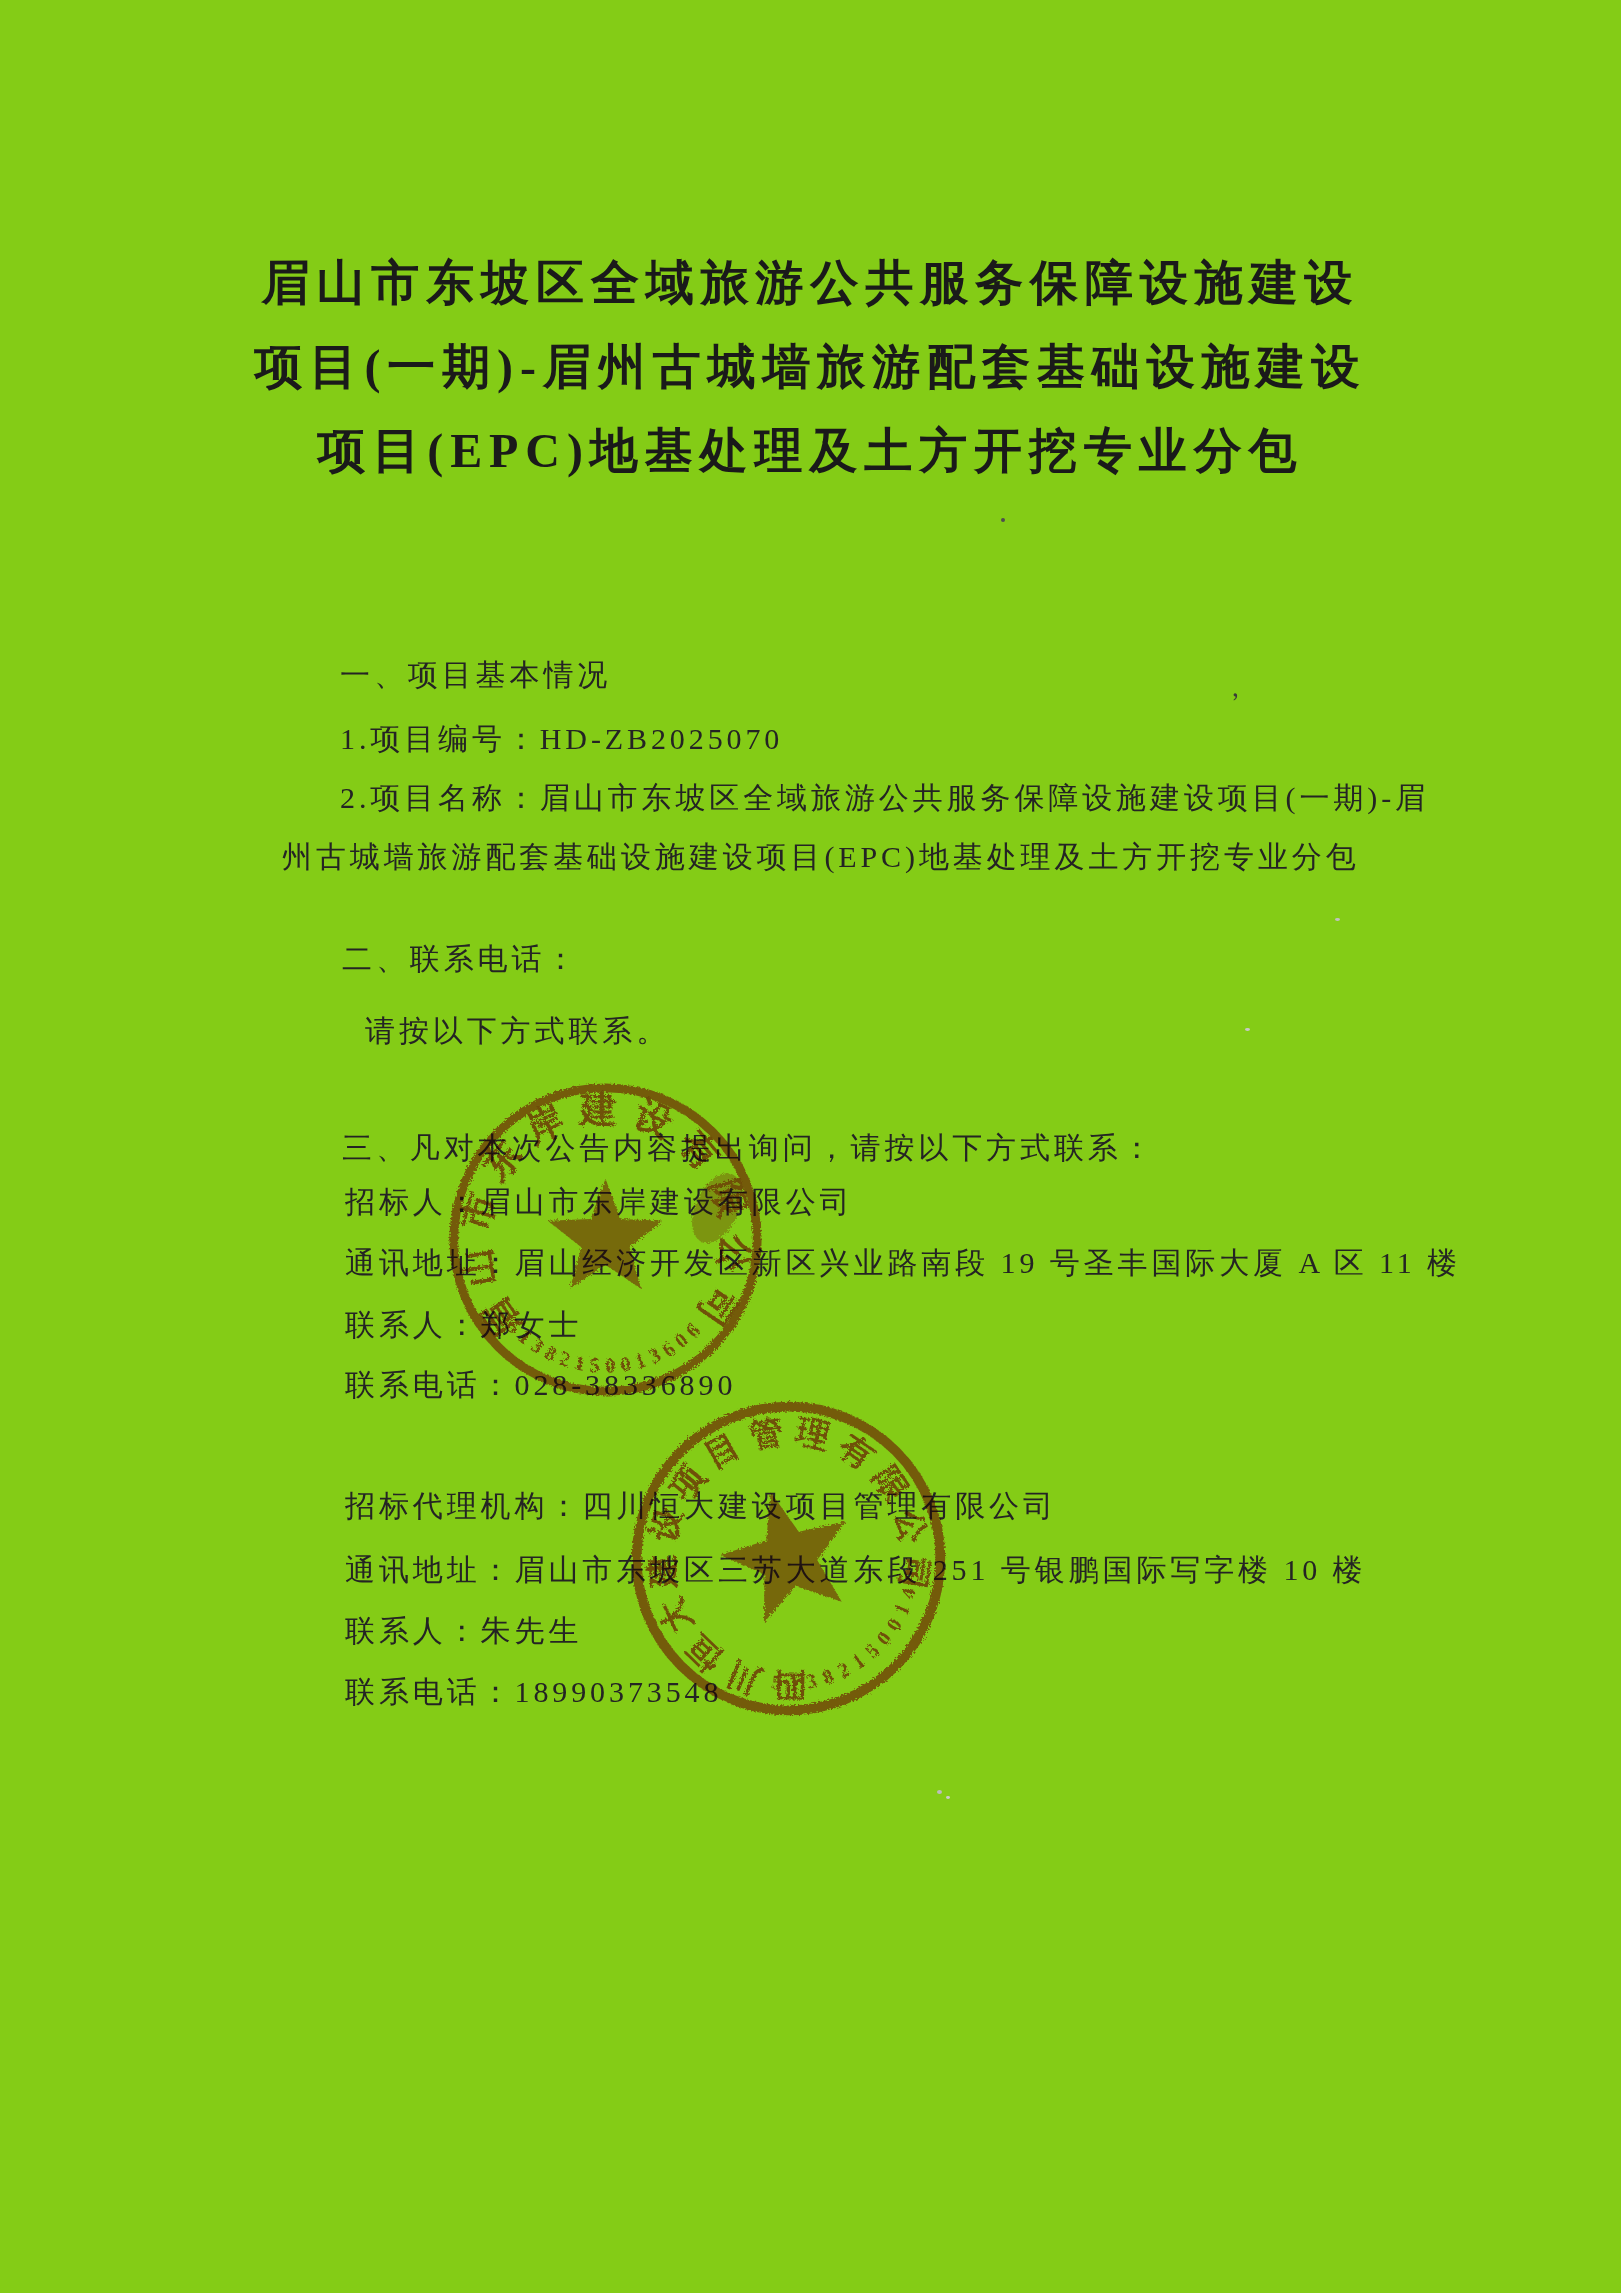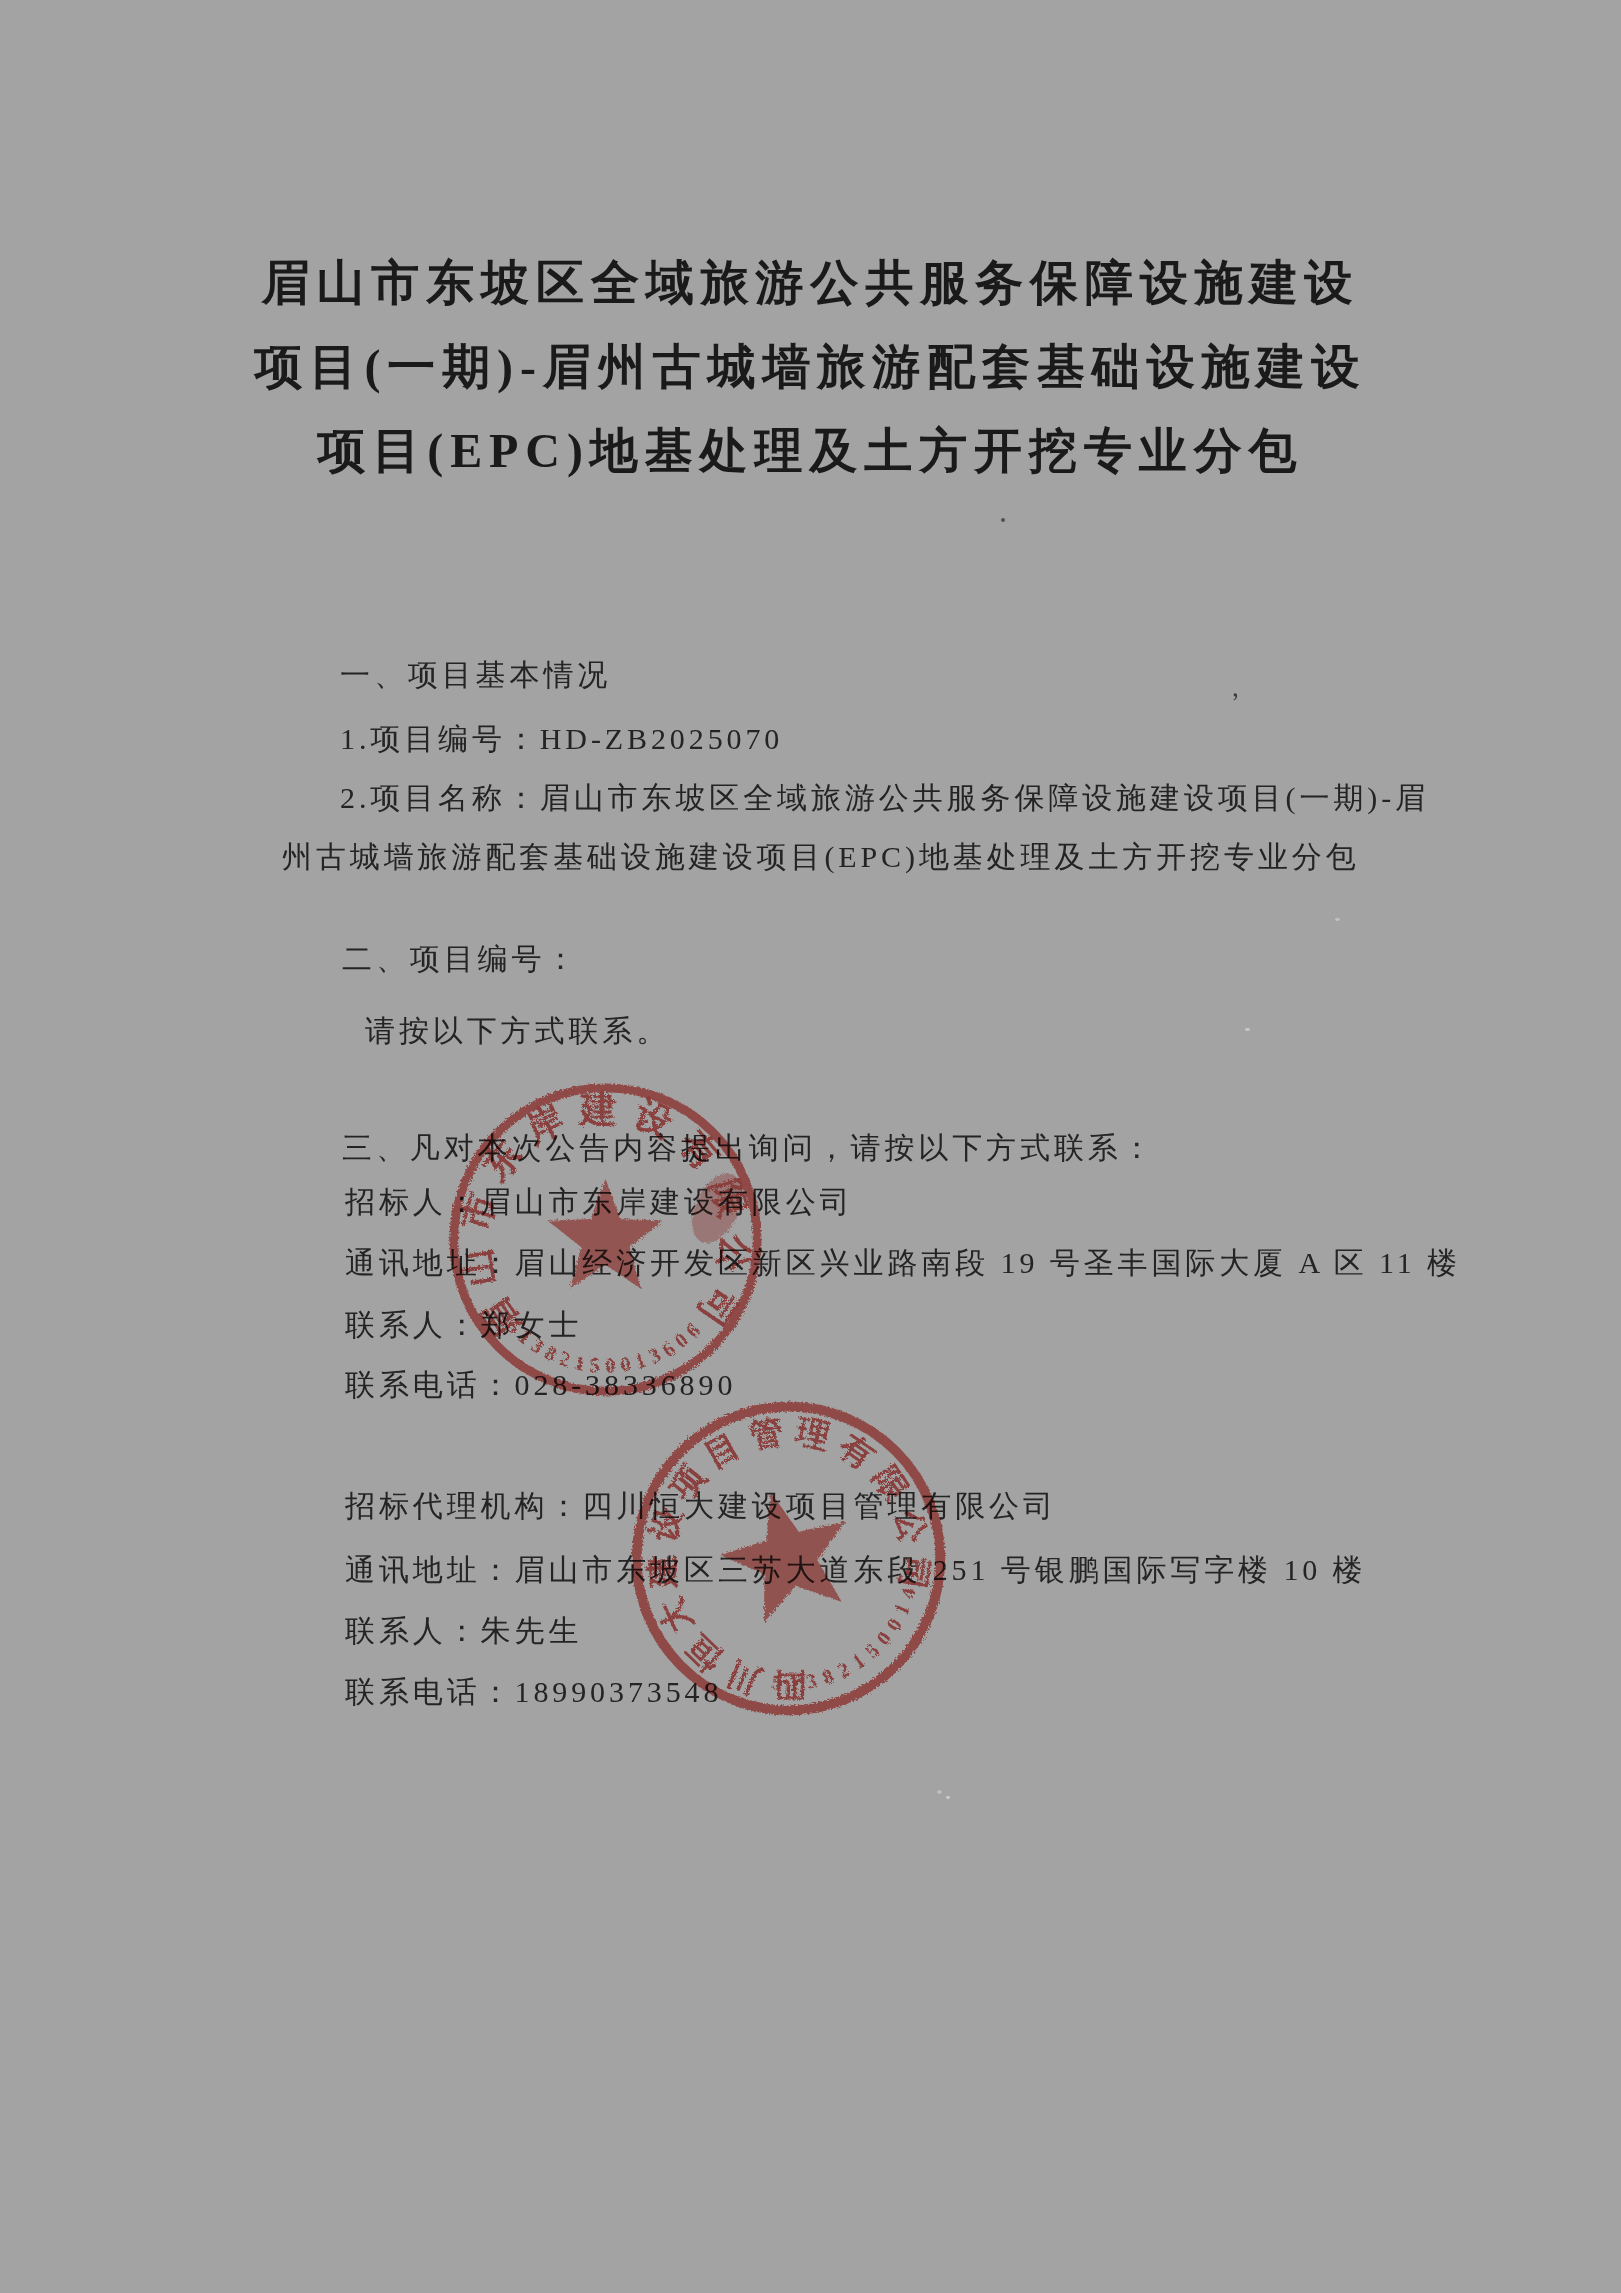--- a/index.html
+++ b/index.html
@@ -1,19 +1,19 @@
 <!DOCTYPE html>
 <html><head>
 <meta charset="utf-8">
 <style>
   html,body{margin:0;padding:0;background:#e8e8e8;}
   .page{
     position:relative;
     width:1621px;height:2294px;
-    background:#a3a3a3;
+    background:#84cc16;
     font-family:"Liberation Serif","DejaVu Serif",serif;
     color:#212121;
     overflow:hidden;
   }
   .title-block{
     position:absolute;
     top:241px;left:0;width:1621px;
     text-align:center;
     font-size:48px;
     font-weight:700;
@@ -51,21 +51,21 @@
   <div class="title-block">
     <div>眉山市东坡区全域旅游公共服务保障设施建设</div>
     <div>项目(一期)-眉州古城墙旅游配套基础设施建设</div>
     <div>项目(EPC)地基处理及土方开挖专业分包</div>
   </div>
 
   <div class="doc-line" style="left:340px;top:655px;">一、项目基本情况</div>
   <div class="doc-line" style="left:340px;top:719px;">1.项目编号：HD-ZB2025070</div>
   <div class="doc-line" style="left:340px;top:778px;">2.项目名称：眉山市东坡区全域旅游公共服务保障设施建设项目(一期)-眉</div>
   <div class="doc-line" style="left:282px;top:837px;">州古城墙旅游配套基础设施建设项目(EPC)地基处理及土方开挖专业分包</div>
-  <div class="doc-line" style="left:342px;top:939px;">二、项目编号：</div>
+  <div class="doc-line" style="left:342px;top:939px;">二、联系电话：</div>
   <div class="doc-line" style="left:365px;top:1011px;">请按以下方式联系。</div>
   <div class="doc-line" style="left:342px;top:1128px;">三、凡对本次公告内容提出询问，请按以下方式联系：</div>
   <div class="doc-line" style="left:345px;top:1182px;">招标人：眉山市东岸建设有限公司</div>
   <div class="doc-line" style="left:345px;top:1243px;">通讯地址：眉山经济开发区新区兴业路南段 19 号圣丰国际大厦 A 区 11 楼</div>
   <div class="doc-line" style="left:345px;top:1305px;">联系人：郑女士</div>
   <div class="doc-line" style="left:345px;top:1365px;">联系电话：028-38336890</div>
   <div class="doc-line" style="left:345px;top:1486px;text-align:right;">招标代理机构：四川恒大建设项目管理有限公司</div>
   <div class="doc-line" style="left:345px;top:1550px;">通讯地址：眉山市东坡区三苏大道东段 251 号银鹏国际写字楼 10 楼</div>
   <div class="doc-line" style="left:345px;top:1611px;">联系人：朱先生</div>
   <div class="doc-line" style="left:345px;top:1672px;">联系电话：18990373548</div>

